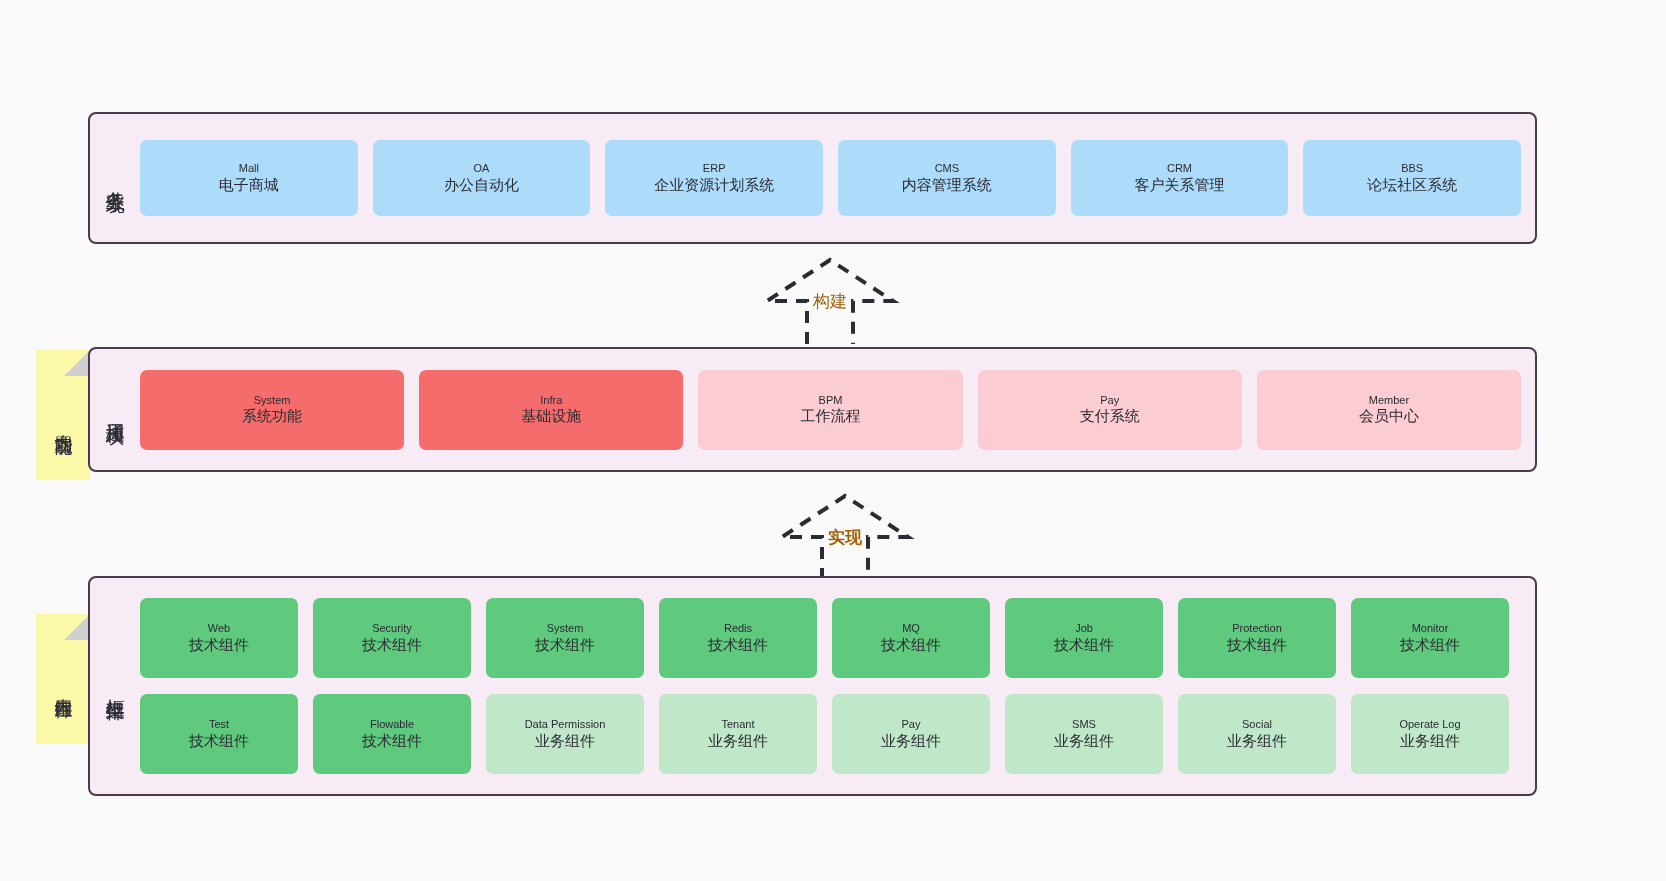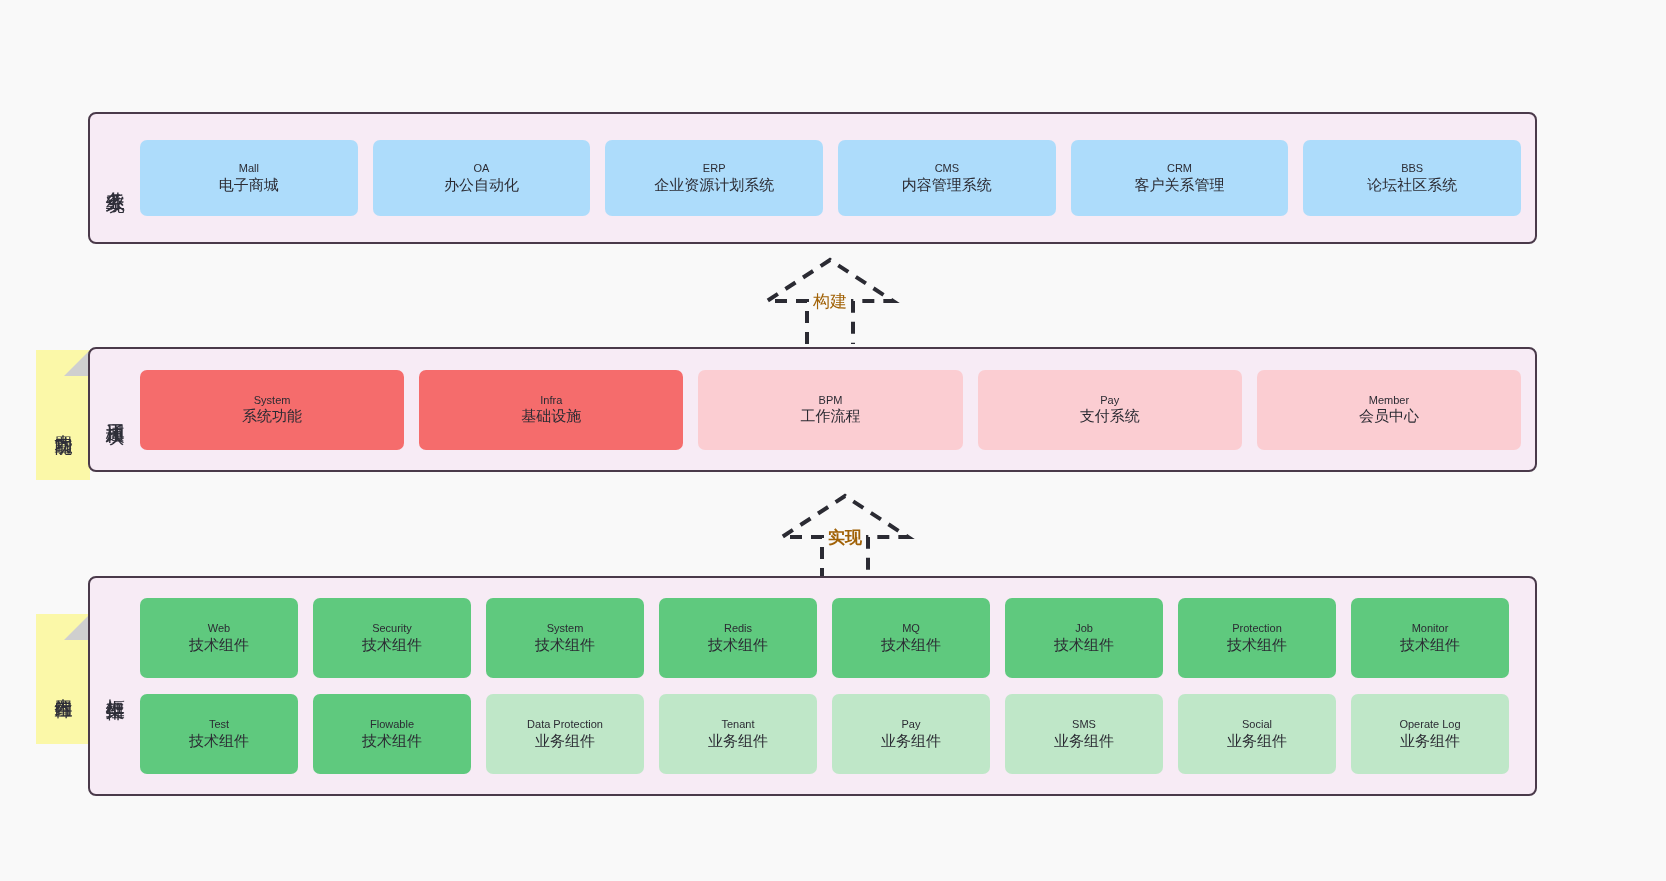--- a/index.html
+++ b/index.html
@@ -273,21 +273,21 @@
       <div class="row">
         <div class="cell c-green">
           <span class="en">Test</span>
           <span class="cn">技术组件</span>
         </div>
         <div class="cell c-green">
           <span class="en">Flowable</span>
           <span class="cn">技术组件</span>
         </div>
         <div class="cell c-green-light">
-          <span class="en">Data Protection</span>
+          <span class="en">Data Permission</span>
           <span class="cn">业务组件</span>
         </div>
         <div class="cell c-green-light">
           <span class="en">Tenant</span>
           <span class="cn">业务组件</span>
         </div>
         <div class="cell c-green-light">
           <span class="en">Pay</span>
           <span class="cn">业务组件</span>
         </div>

